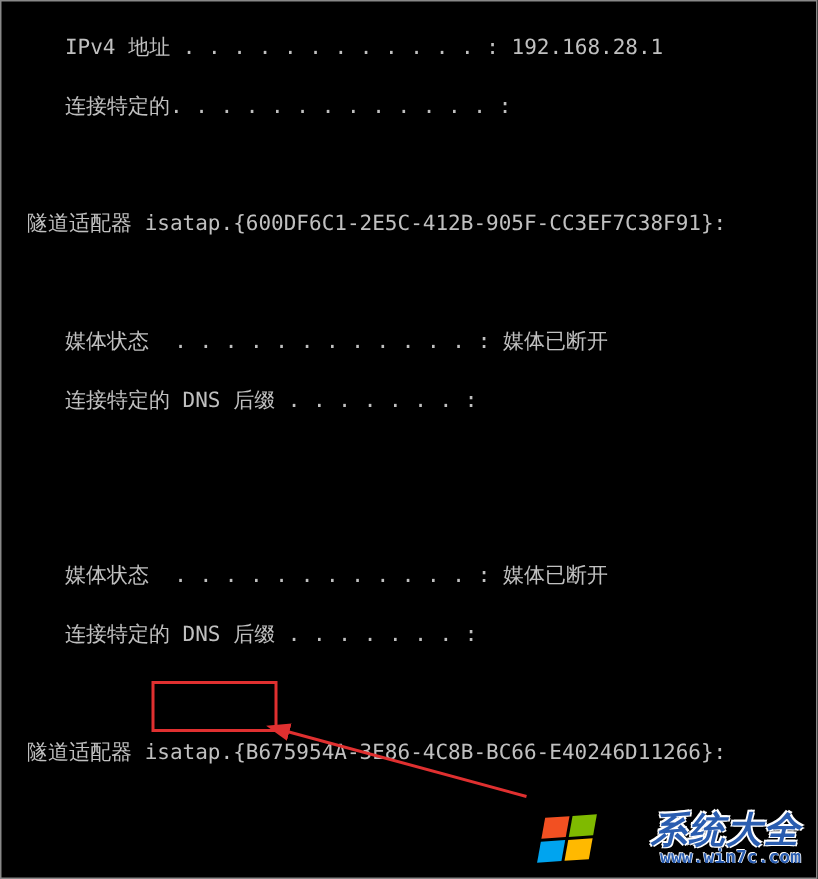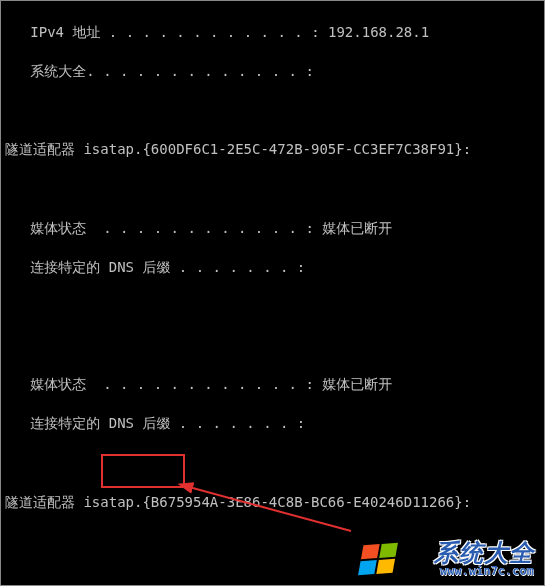--- a/index.html
+++ b/index.html
@@ -16,20 +16,21 @@
     border: 1px solid #888;
     box-sizing: border-box;
   }
   .terminal {
     white-space: pre;
     line-height: 1.4;
     padding: 2px 4px;
   }
   .line {
     white-space: pre;
+    margin-left: 13px;
   }
   .red-box {
     position: absolute;
     border: 2px solid #e03030;
     pointer-events: none;
   }
   .arrow {
     position: absolute;
     pointer-events: none;
   }
@@ -77,23 +78,23 @@
     font-weight: bold;
     text-shadow: 0.5px 0.5px 0 #fff, -0.5px -0.5px 0 #fff;
     text-align: right;
   }
 </style>
 </head>
 <body>
 
 <div class="terminal">
 <div class="line"><span>   IPv4 地址 . . . . . . . . . . . . : </span><span>192.168.28.1</span></div>
-<div class="line"><span>   系统大全. . . . . . . . . . . . . :</span></div>
+<div class="line"><span>   连接特定的. . . . . . . . . . . . . :</span></div>
 <div class="line">&nbsp;</div>
-<div class="line"><span>隧道适配器 </span><span>isatap.{600DF6C1-2E5C-472B-905F-CC3EF7C38F91}:</span></div>
+<div class="line"><span>隧道适配器 </span><span>isatap.{600DF6C1-2E5C-412B-905F-CC3EF7C38F91}:</span></div>
 <div class="line">&nbsp;</div>
 <div class="line"><span>   媒体状态  . . . . . . . . . . . . : </span><span>媒体已断开</span></div>
 <div class="line"><span>   连接特定的 DNS 后缀 . . . . . . . :</span></div>
 <div class="line">&nbsp;</div>
 <div class="line">&nbsp;</div>
 <div class="line"><span>   媒体状态  . . . . . . . . . . . . : </span><span>媒体已断开</span></div>
 <div class="line"><span>   连接特定的 DNS 后缀 . . . . . . . :</span></div>
 <div class="line">&nbsp;</div>
 <div class="line"><span>隧道适配器 </span><span>isatap.{B675954A-3E86-4C8B-BC66-E40246D11266}:</span></div>
 

